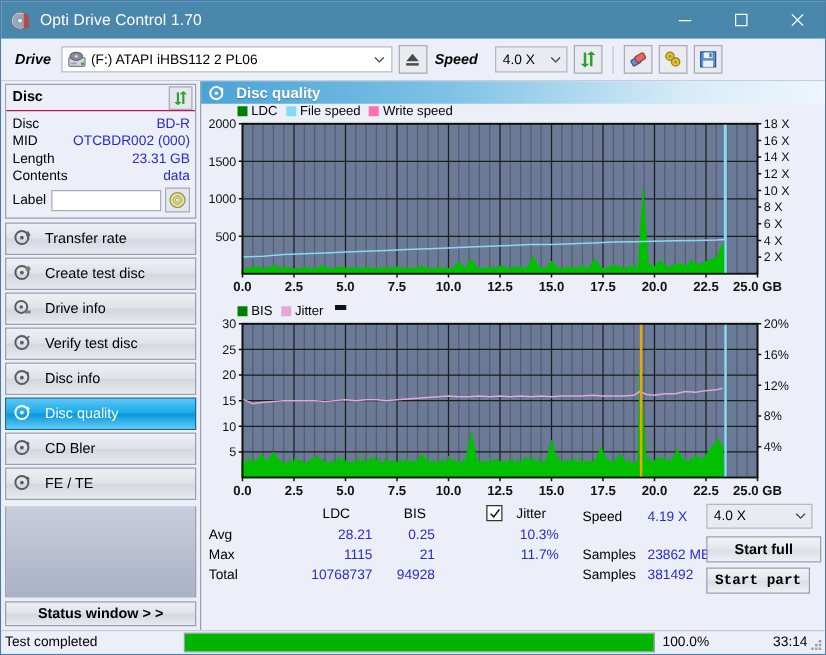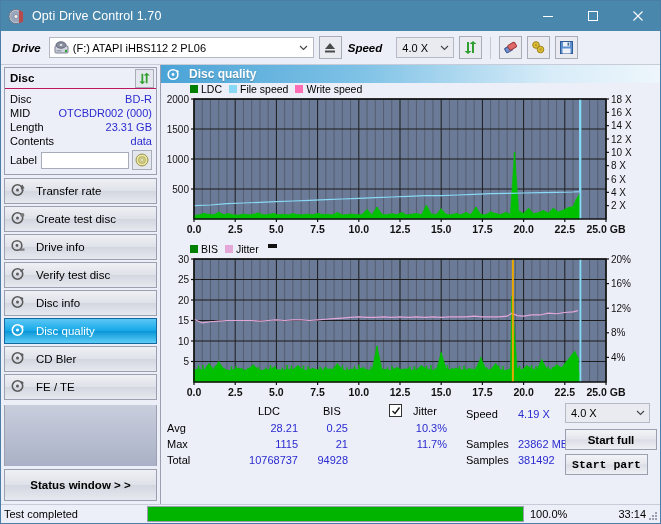--- a/index.html
+++ b/index.html
@@ -133,21 +133,21 @@
   }
   .navbtn.active {
     background: linear-gradient(to bottom,#5bc7f5 0%,#17a9e8 48%,#0b97d8 52%,#5ecdf7 100%);
     border: 1px solid #1569a0;
     color: #fff;
   }
   .navbtn .nlabel { margin-left: 11px; }
   .navbtn.active .nlabel { color:#fff; }
   .nav-spacer { flex: 1 1 auto; min-height: 4px; background: linear-gradient(to bottom,#c9cedd,#aab1c6); margin: 3px 3px 0 3px; border-left:1px solid #9aa0b0;border-right:1px solid #9aa0b0;}
   .statusbtn {
-    height: 32px; margin: 3px 3px 3px 3px;
+    height: 20px; margin: 3px 3px 3px 3px;
     background: linear-gradient(to bottom,#eef0f4 0%,#dfe2e9 48%,#d3d7e0 52%,#e6e9ef 100%);
     border: 1px solid #9aa0b0;
     display: flex; align-items: center; justify-content: center;
     font-size: 11.5px; font-weight: bold;
     box-sizing: border-box;
   }
   
   .main {
     flex: 1 1 auto; min-width: 0;
     background: #eceff8;

